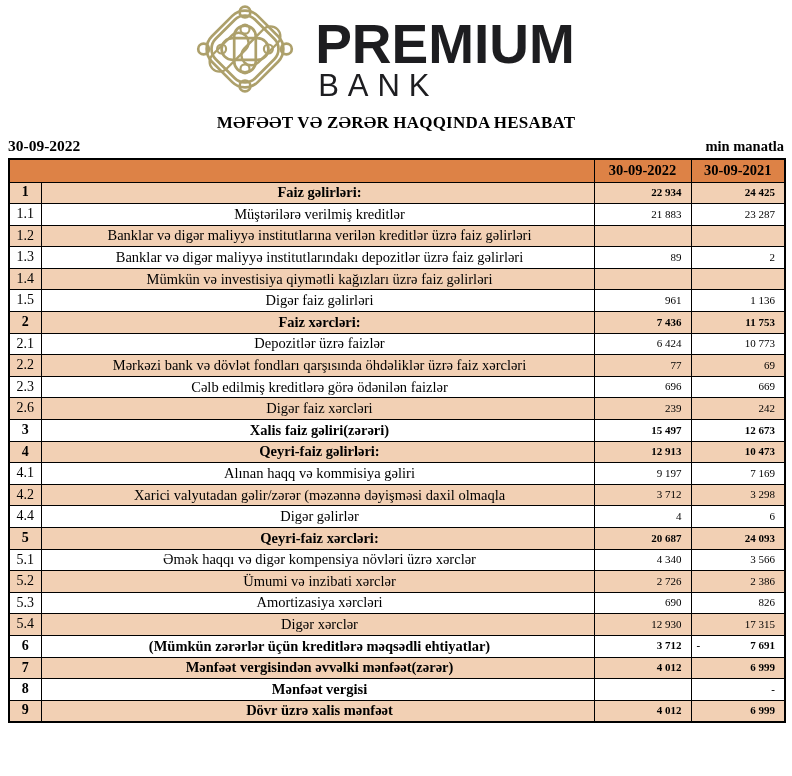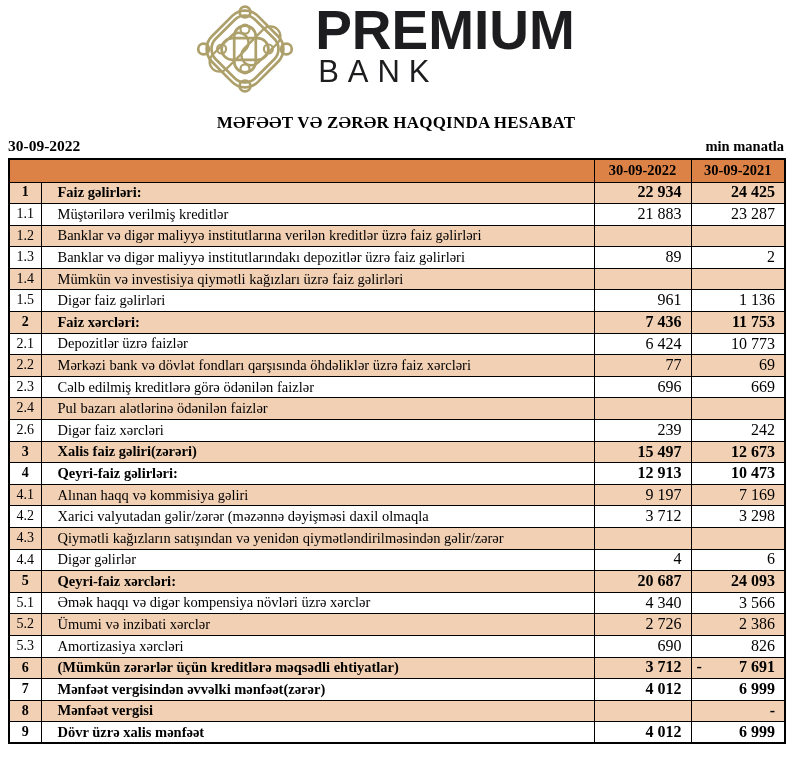--- a/index.html
+++ b/index.html
@@ -20,21 +20,21 @@
   
   .brand{
     display:flex;
     justify-content:center;
     align-items:flex-start;
     padding-top:4px;
     transform:translateX(-14px);
     height:94px;
   }
   .brand .logo{width:112px;height:90px;flex:0 0 auto;}
-  .brand-text{margin-left:14px;font-family:"Liberation Sans","DejaVu Sans",sans-serif;}
+  .brand-text{margin-left:14px;font-family:"Liberation Sans","DejaVu Sans",sans-serif;margin-top:14px;}
   .brand-name{
     font-size:55px;line-height:52px;font-weight:bold;
     letter-spacing:0px;color:var(--ink);
   }
   .brand-sub{
     font-size:31px;line-height:30px;font-weight:400;
     letter-spacing:9px;color:var(--ink);margin-top:1px;padding-left:3px;
   }
   
   .report-title{
@@ -67,22 +67,22 @@
   col.c-label{width:553px;}
   col.c-v1{width:97px;}
   col.c-v2{width:94px;}
   thead th{
     background:var(--header-bg);
     font-weight:bold;font-size:14.5px;text-align:center;height:23px;
   }
   tbody tr:nth-child(odd){background:var(--row-alt);}
   tbody tr.bold{font-weight:bold;}
   td.c-no{text-align:center;font-size:14px;}
-  td.c-label{text-align:left;padding-left:16px;}
-  td.c-val{text-align:right;padding-right:9px;font-size:16px;}
+  td.c-label{text-align:center;padding-left:4px;}
+  td.c-val{text-align:right;padding-right:9px;font-size:11px;}
   td.c-val.neg{padding-left:5px;}
   td.c-val.neg .cell-wrap{
     display:flex;justify-content:space-between;align-items:center;width:100%;
   }
 </style>
 </head>
 <body>
 
 <div class="brand">
   <svg class="logo" viewBox="0 0 120 100" fill="none" stroke="#ada06b" stroke-width="3">
@@ -186,26 +186,20 @@
         <td class="c-val">77</td>
         <td class="c-val">69</td>
       </tr>
       <tr>
         <td class="c-no">2.3</td>
         <td class="c-label">Cəlb edilmiş kreditlərə görə ödənilən faizlər</td>
         <td class="c-val">696</td>
         <td class="c-val">669</td>
       </tr>
       <tr>
-        <td class="c-no">2.4</td>
-        <td class="c-label">Pul bazarı alətlərinə ödənilən faizlər</td>
-        <td class="c-val"></td>
-        <td class="c-val"></td>
-      </tr>
-      <tr>
         <td class="c-no">2.6</td>
         <td class="c-label">Digər faiz xərcləri</td>
         <td class="c-val">239</td>
         <td class="c-val">242</td>
       </tr>
       <tr class="bold">
         <td class="c-no">3</td>
         <td class="c-label">Xalis faiz gəliri(zərəri)</td>
         <td class="c-val">15 497</td>
         <td class="c-val">12 673</td>
@@ -222,26 +216,20 @@
         <td class="c-val">9 197</td>
         <td class="c-val">7 169</td>
       </tr>
       <tr>
         <td class="c-no">4.2</td>
         <td class="c-label">Xarici valyutadan gəlir/zərər (məzənnə dəyişməsi daxil olmaqla</td>
         <td class="c-val">3 712</td>
         <td class="c-val">3 298</td>
       </tr>
       <tr>
-        <td class="c-no">4.3</td>
-        <td class="c-label">Qiymətli kağızların satışından və yenidən qiymətləndirilməsindən gəlir/zərər</td>
-        <td class="c-val"></td>
-        <td class="c-val"></td>
-      </tr>
-      <tr>
         <td class="c-no">4.4</td>
         <td class="c-label">Digər gəlirlər</td>
         <td class="c-val">4</td>
         <td class="c-val">6</td>
       </tr>
       <tr class="bold">
         <td class="c-no">5</td>
         <td class="c-label">Qeyri-faiz xərcləri:</td>
         <td class="c-val">20 687</td>
         <td class="c-val">24 093</td>
@@ -256,20 +244,26 @@
         <td class="c-no">5.2</td>
         <td class="c-label">Ümumi və inzibati xərclər</td>
         <td class="c-val">2 726</td>
         <td class="c-val">2 386</td>
       </tr>
       <tr>
         <td class="c-no">5.3</td>
         <td class="c-label">Amortizasiya xərcləri</td>
         <td class="c-val">690</td>
         <td class="c-val">826</td>
+      </tr>
+      <tr>
+        <td class="c-no">5.4</td>
+        <td class="c-label">Digər xərclər</td>
+        <td class="c-val">12 930</td>
+        <td class="c-val">17 315</td>
       </tr>
       <tr class="bold">
         <td class="c-no">6</td>
         <td class="c-label">(Mümkün zərərlər üçün kreditlərə məqsədli ehtiyatlar)</td>
         <td class="c-val">3 712</td>
         <td class="c-val neg">
           <span class="cell-wrap">
             <span>-</span>
             <span>7 691</span>
           </span>

